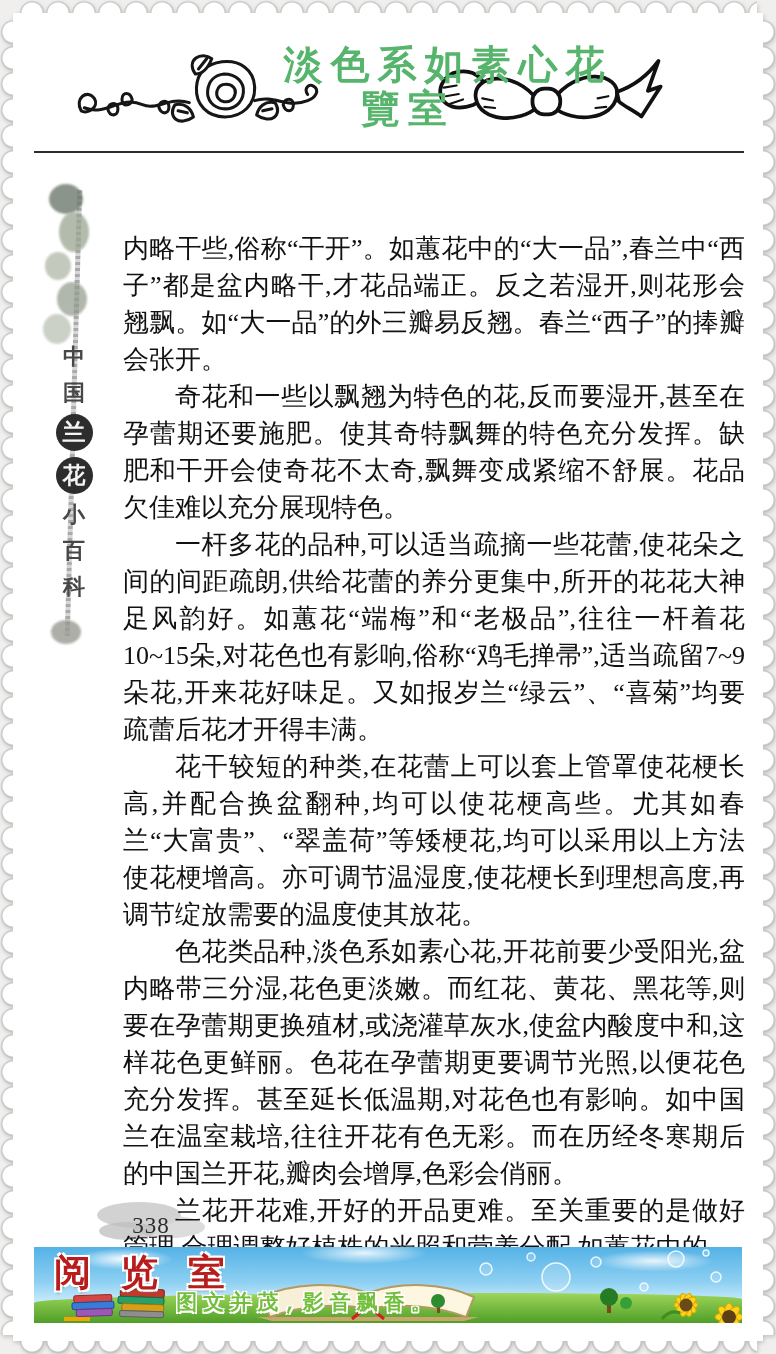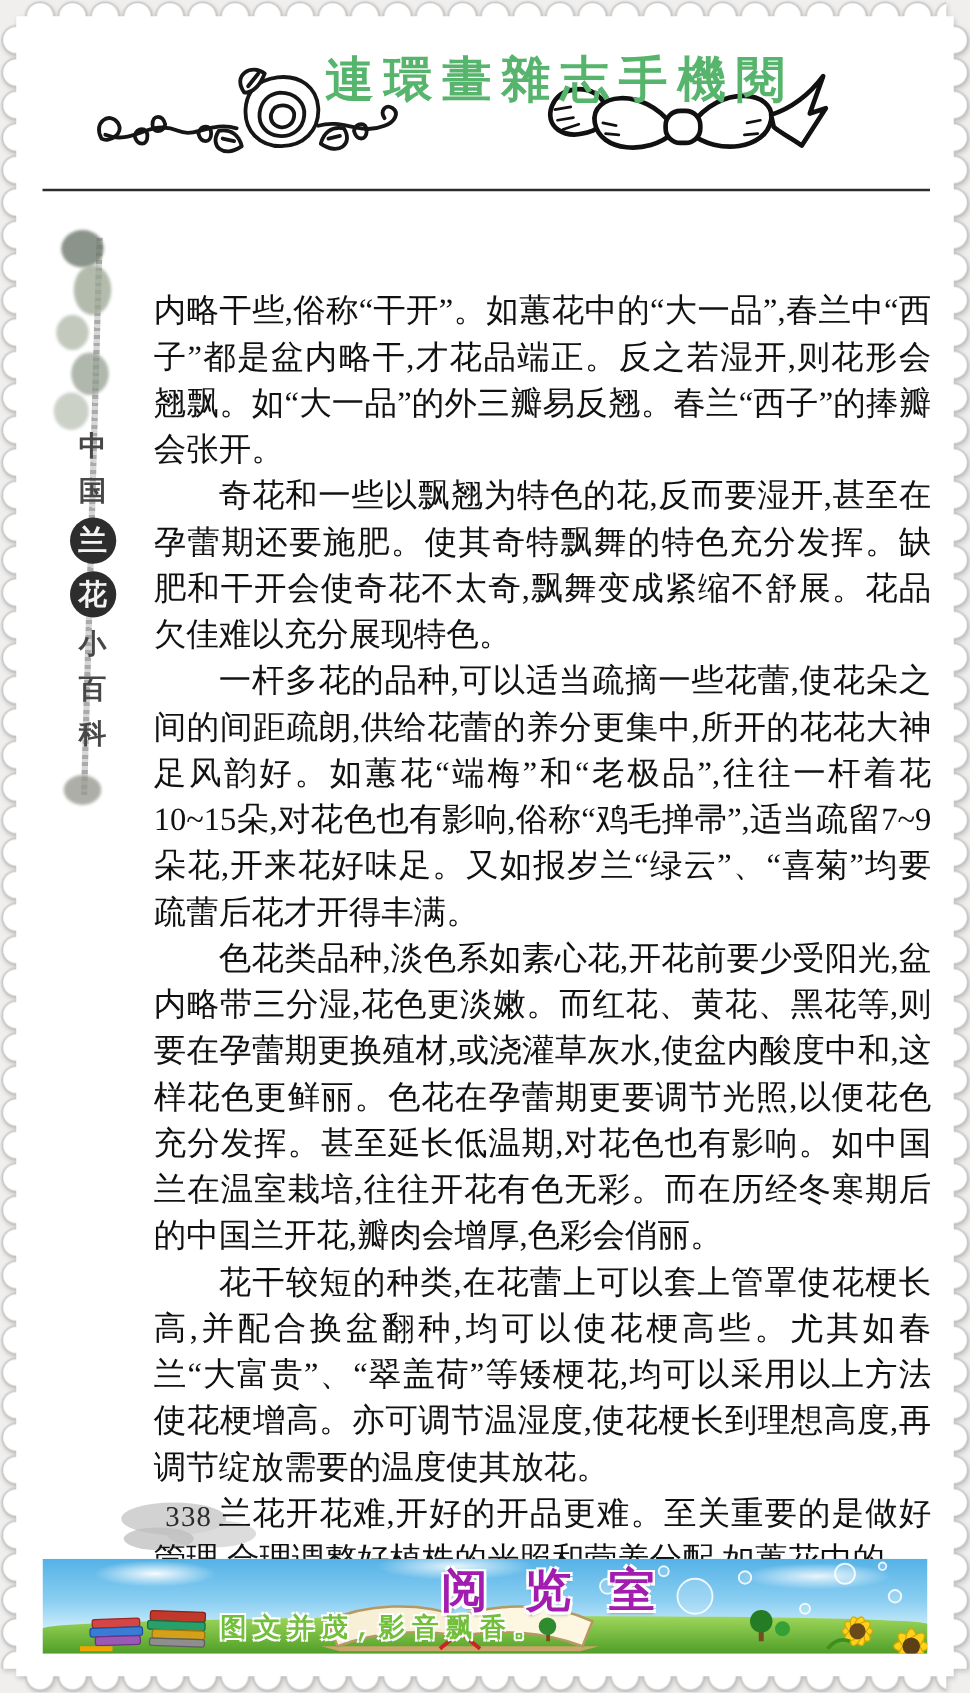--- a/index.html
+++ b/index.html
@@ -50,37 +50,37 @@
   .sb-circle{width:37px;height:37px;border-radius:50%;background:#2d2d2d;color:#f4f4f4;
     font-size:23px;line-height:37px;text-align:center;font-weight:bold;}
   
   .content{position:absolute;left:110px;right:18px;top:217px;z-index:2;
     font-size:26px;line-height:37px;color:#111;text-align:justify;}
   .content p{margin:0;text-indent:2em;}
   .content p.no-indent{text-indent:0;}
   
   .pageno-wrap{position:absolute;left:78px;top:1178px;width:120px;height:62px;}
   .pageno-wrap svg{position:absolute;inset:0;}
-  .pageno{position:absolute;left:0;right:0;top:10px;text-align:center;
+  .pageno{position:absolute;left:0;right:0;top:22px;text-align:center;
     font-size:23px;color:#2a2a2a;letter-spacing:1px;}
   
   .banner{position:absolute;left:21px;bottom:18px;width:708px;height:76px;overflow:hidden;z-index:2;}
   .sky{position:absolute;inset:0;
     background-image:
       radial-gradient(ellipse 70px 15px at 90px 12px, rgba(255,255,255,.95), rgba(255,255,255,0) 70%),
       radial-gradient(ellipse 90px 16px at 330px 6px, rgba(255,255,255,.85), rgba(255,255,255,0) 70%),
       radial-gradient(ellipse 85px 15px at 620px 14px, rgba(255,255,255,.85), rgba(255,255,255,0) 70%),
       linear-gradient(180deg,#54b2e6 0%,#8ccff2 45%,#cfeefb 75%,#e9f8ff 100%);}
   .grass{position:absolute;left:0;right:0;bottom:0;height:30px;
     background:linear-gradient(180deg,#9ed65a,#4f9e28);
     border-radius:100% 60% 0 0 / 16px 10px 0 0;}
   .banner-art{position:absolute;inset:0;}
-  .banner-title{position:absolute;left:20px;width:500px;top:1px;text-align:right;
+  .banner-title{position:absolute;left:20px;width:500px;top:1px;text-align:left;
     font-family:Liberation Serif, serif;font-weight:bold;
-    font-size:37px;letter-spacing:30px;color:#a21caf;
+    font-size:37px;letter-spacing:30px;color:#b91c1c;
     text-shadow:-2px -2px 0 #fff,2px -2px 0 #fff,-2px 2px 0 #fff,2px 2px 0 #fff,0 3px 2px rgba(120,120,120,.5);}
   .banner-sub{position:absolute;left:28px;width:490px;top:41px;text-align:center;
     font-family:Liberation Mono, monospace;font-weight:bold;
     font-size:21px;letter-spacing:6px;color:#72bf3c;
     text-shadow:-1.5px -1.5px 0 #fff,1.5px -1.5px 0 #fff,-1.5px 1.5px 0 #fff,1.5px 1.5px 0 #fff;}
 </style>
 </head>
 <body>
 
 <div class="page">
@@ -119,21 +119,22 @@
           <path d="M114,42 C136,10 178,16 174,38 C170,60 134,64 114,48 Z"></path>
           <path d="M174,34 C192,28 204,17 213,5 L203,33 L215,29 L197,57 C189,51 180,47 176,43 Z"></path>
           <rect x="95" y="31" width="26" height="24" rx="11"></rect>
           <g stroke-width="2" fill="none">
             <path d="M12,30 l12,-2 M14,38 l12,-2 M18,45 l12,-4"></path>
             <path d="M48,40 l10,2 M50,48 l10,1 M166,38 l-10,2 M164,48 l-10,1"></path>
           </g>
         </g>
       </svg>
       <div class="hdr-title">
-        <div>連環畫雜志手機閱</div>
+        <div>淡色系如素心花</div>
+        <div class="hdr-line2">覽室</div>
       </div>
     </div>
     <div class="divider"></div>
 
     <div class="sidebar">
       <div class="stem"></div>
       <div class="blob b1"></div>
       <div class="blob b2"></div>
       <div class="blob b3"></div>
       <div class="blob b4"></div>
@@ -147,22 +148,22 @@
         <span class="sb-char">小</span>
         <span class="sb-char">百</span>
         <span class="sb-char">科</span>
       </div>
     </div>
 
     <div class="content">
       <p class="no-indent">内略干些,俗称“干开”。如蕙花中的“大一品”,春兰中“西子”都是盆内略干,才花品端正。反之若湿开,则花形会翘飘。如“大一品”的外三瓣易反翘。春兰“西子”的捧瓣会张开。</p>
       <p>奇花和一些以飘翘为特色的花,反而要湿开,甚至在孕蕾期还要施肥。使其奇特飘舞的特色充分发挥。缺肥和干开会使奇花不太奇,飘舞变成紧缩不舒展。花品欠佳难以充分展现特色。</p>
       <p>一杆多花的品种,可以适当疏摘一些花蕾,使花朵之间的间距疏朗,供给花蕾的养分更集中,所开的花花大神足风韵好。如蕙花“端梅”和“老极品”,往往一杆着花10~15朵,对花色也有影响,俗称“鸡毛掸帚”,适当疏留7~9朵花,开来花好味足。又如报岁兰“绿云”、“喜菊”均要疏蕾后花才开得丰满。</p>
+      <p>花干较短的种类,在花蕾上可以套上管罩使花梗长高,并配合换盆翻种,均可以使花梗高些。尤其如春兰“大富贵”、“翠盖荷”等矮梗花,均可以采用以上方法使花梗增高。亦可调节温湿度,使花梗长到理想高度,再调节绽放需要的温度使其放花。</p>
       <p>色花类品种,淡色系如素心花,开花前要少受阳光,盆内略带三分湿,花色更淡嫩。而红花、黄花、黑花等,则要在孕蕾期更换殖材,或浇灌草灰水,使盆内酸度中和,这样花色更鲜丽。色花在孕蕾期更要调节光照,以便花色充分发挥。甚至延长低温期,对花色也有影响。如中国兰在温室栽培,往往开花有色无彩。而在历经冬寒期后的中国兰开花,瓣肉会增厚,色彩会俏丽。</p>
-      <p>花干较短的种类,在花蕾上可以套上管罩使花梗长高,并配合换盆翻种,均可以使花梗高些。尤其如春兰“大富贵”、“翠盖荷”等矮梗花,均可以采用以上方法使花梗增高。亦可调节温湿度,使花梗长到理想高度,再调节绽放需要的温度使其放花。</p>
       <p>兰花开花难,开好的开品更难。至关重要的是做好管理,合理调整好植株的光照和营养分配,如蕙花中的。</p>
     </div>
 
     <div class="pageno-wrap">
       <svg viewBox="0 0 120 62">
         <ellipse cx="48" cy="24" rx="42" ry="13" fill="#c7c7c7" opacity="0.8"></ellipse>
         <ellipse cx="78" cy="36" rx="36" ry="11" fill="#d3d3d3" opacity="0.8"></ellipse>
         <ellipse cx="36" cy="40" rx="28" ry="9" fill="#bdbdbd" opacity="0.75"></ellipse>
       </svg>
       <div class="pageno">338</div>

